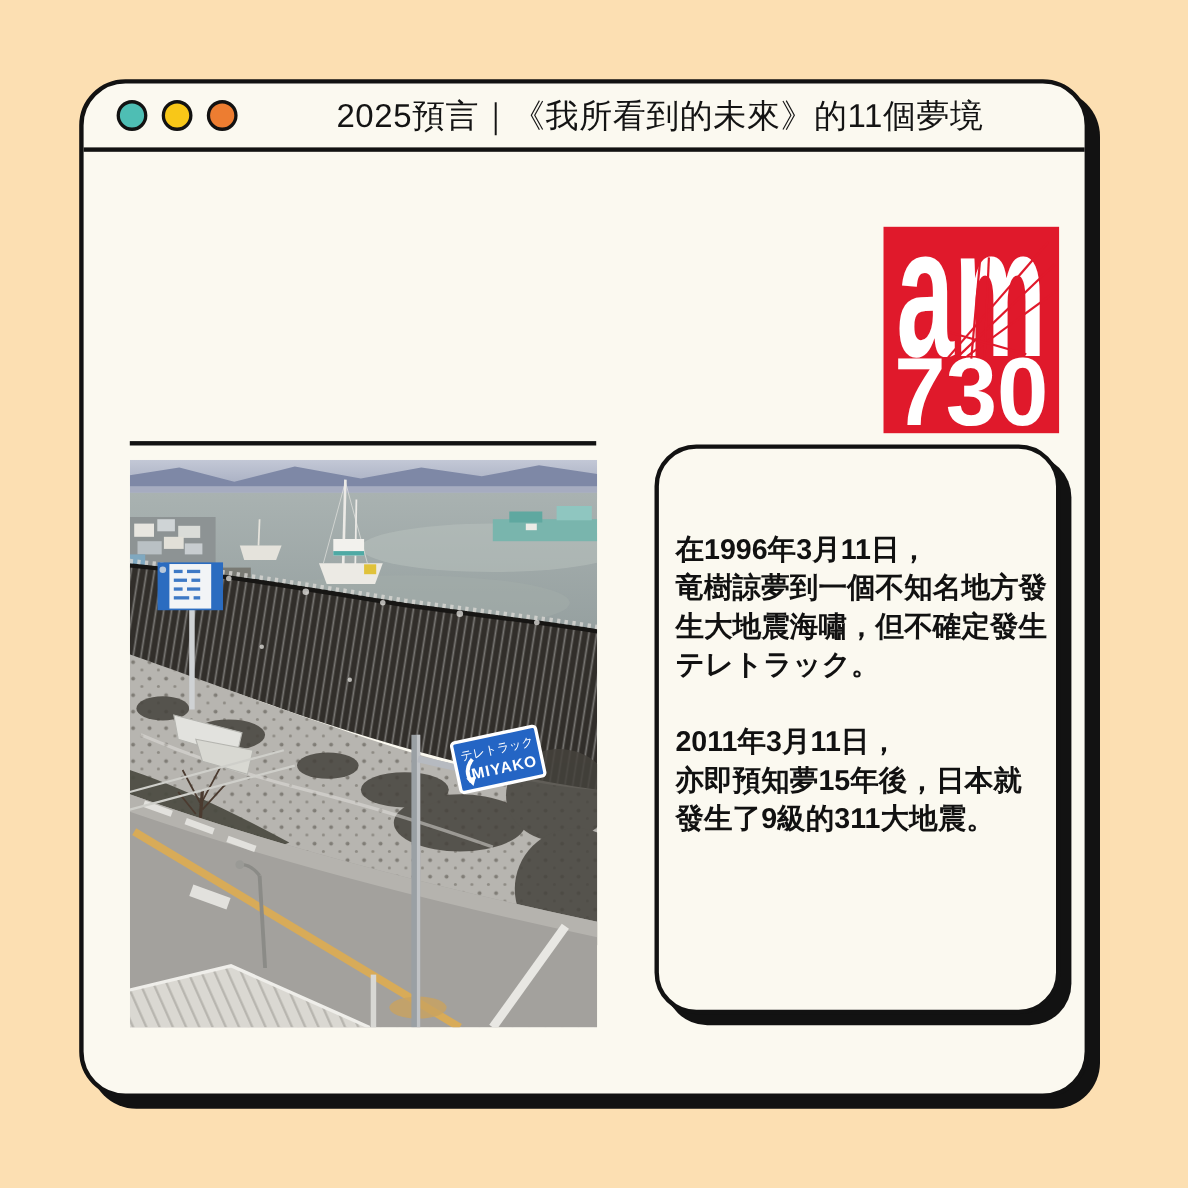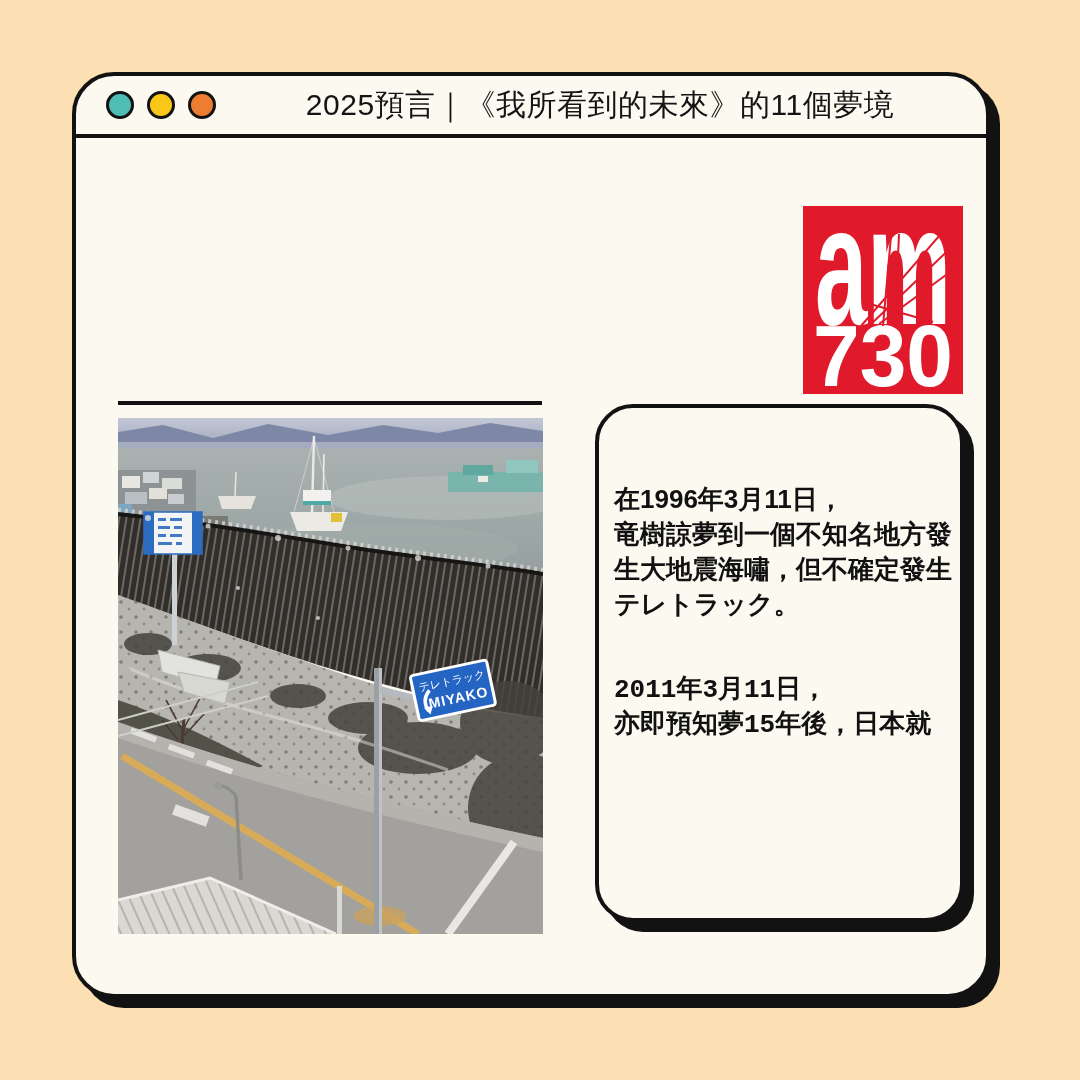--- a/index.html
+++ b/index.html
@@ -48,21 +48,21 @@
   .infobox{
     position:absolute;left:519px;top:266px;width:369px;height:518px;
     box-sizing:border-box;
     background:#FBF9F0;border:4px solid #121212;border-radius:38px;
     box-shadow:10px 10px 0 #121212;
     padding:74px 14px 0 15px;
   }
   .infobox .line{
     font-size:26px;font-weight:700;line-height:35px;white-space:nowrap;color:#111;
   }
-  .infobox .para2{margin-top:51px;font-family:Liberation Mono, monospace;}
+  .infobox .para2{margin-top:35px;}
 </style>
 </head>
 <body>
 
 <div class="card">
   <div class="titlebar">
     <div class="lights">
       <div class="light t1"></div>
       <div class="light t2"></div>
       <div class="light t3"></div>
@@ -250,17 +250,18 @@
     <div class="infobox">
       <div class="para1">
         <div class="line">在1996年3月11日，</div>
         <div class="line">竜樹諒夢到一個不知名地方發</div>
         <div class="line">生大地震海嘯，但不確定發生</div>
         <div class="line">テレトラック。</div>
       </div>
       <div class="para2">
         <div class="line">2011年3月11日，</div>
         <div class="line">亦即預知夢15年後，日本就</div>
+        <div class="line">發生了9級的311大地震。</div>
       </div>
     </div>
 
   </div>
 </div>
 
 </body></html>

